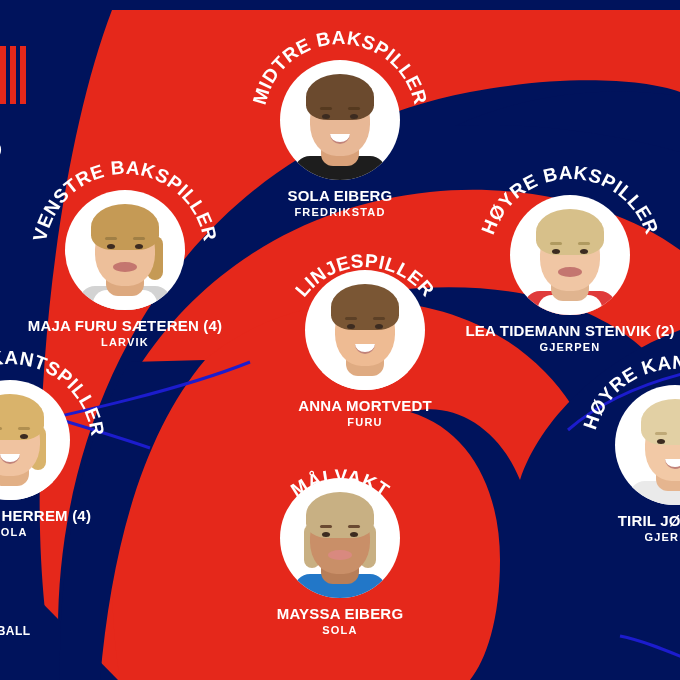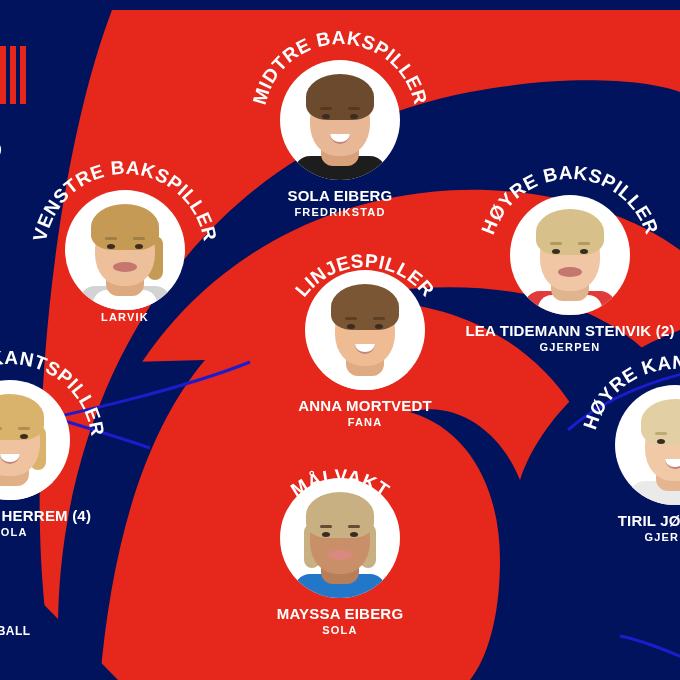--- a/index.html
+++ b/index.html
@@ -191,20 +191,21 @@
           <div class="f-head" style="background:#edbf9a"></div>
           <div class="f-hair" style="background:#c59a55"></div>
           <div class="f-brow l" style="background:#a07f45"></div>
           <div class="f-brow r" style="background:#a07f45"></div>
           <div class="f-eye l"></div>
             <div class="f-eye r"></div>
           <div class="f-lips"></div>
         </div>
       </div>
     </div>
+    <div class="pname">MAJA FURU SÆTEREN (4)</div>
     <div class="pclub">LARVIK</div>
   </div>
 
   <div class="player" id="p-right">
     <div class="photo-wrap">
       <svg class="arc-svg" viewBox="0 0 184 184">
         <defs>
             <path id="arc-right" d="M 12,96 A 80,80 0 0 1 172,96"></path>
           </defs>
         <text>
@@ -248,21 +249,21 @@
           <div class="f-hair" style="background:#7a5634"></div>
           <div class="f-brow l" style="background:#5c4026"></div>
           <div class="f-brow r" style="background:#5c4026"></div>
           <div class="f-eye l"></div>
             <div class="f-eye r"></div>
           <div class="f-mouth"></div>
         </div>
       </div>
     </div>
     <div class="pname">ANNA MORTVEDT</div>
-    <div class="pclub">FANA</div>
+    <div class="pclub">FURU</div>
   </div>
 
   <div class="player" id="p-lw">
     <div class="photo-wrap">
       <svg class="arc-svg" viewBox="0 0 184 184">
         <defs>
             <path id="arc-lw" d="M 10,98 A 82,82 0 0 1 174,98"></path>
           </defs>
         <text>
           <textPath href="#arc-lw" startOffset="50%" text-anchor="middle">VENSTRE KANTSPILLER</textPath>

